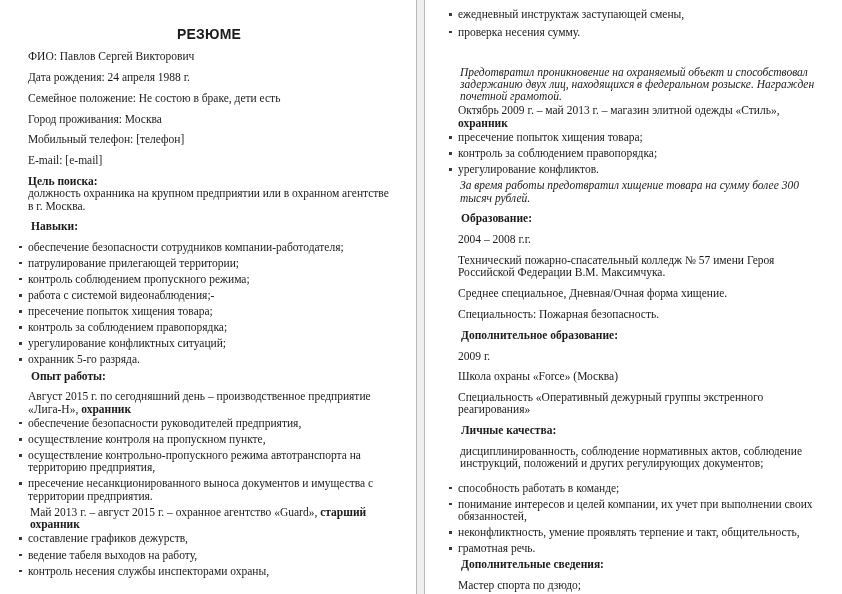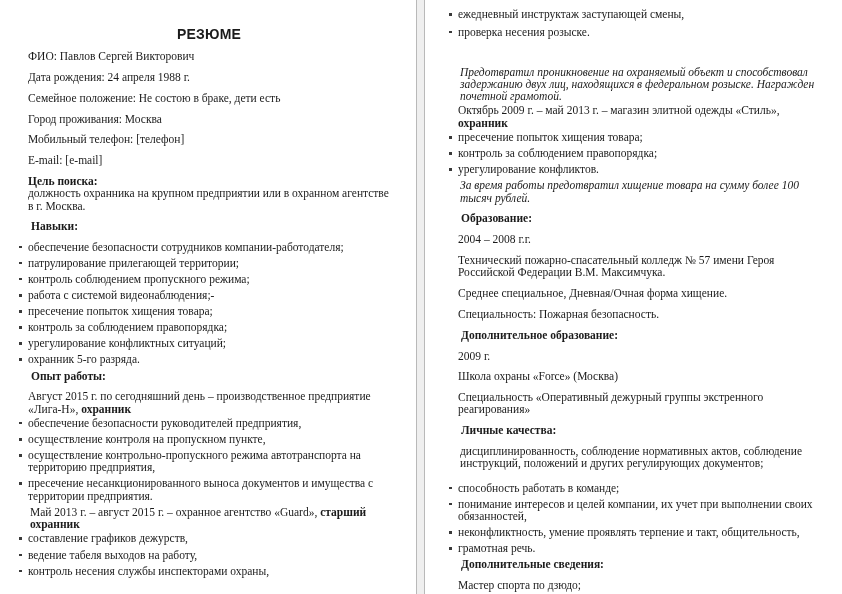--- a/index.html
+++ b/index.html
@@ -91,35 +91,35 @@
       <li>ведение табеля выходов на работу,</li>
       <li>контроль несения службы инспекторами охраны,</li>
     </ul>
   </div>
 
   <div class="divider"></div>
 
   <div class="col-right">
     <ul class="blist loose">
       <li>ежедневный инструктаж заступающей смены,</li>
-      <li>проверка несения розыске.</li>
+      <li>проверка несения сумму.</li>
     </ul>
 
     <div class="gap"></div>
 
     <p class="ital tight ind2">Предотвратил проникновение на охраняемый объект и способствовал задержанию двух лиц, находящихся в федеральном розыске. Награжден почетной грамотой.</p>
 
     <p class="tight"><span>Октябрь 2009 г. – май 2013 г. – магазин элитной одежды «Стиль», </span><b>охранник</b></p>
     <ul class="blist">
       <li>пресечение попыток хищения товара;</li>
       <li>контроль за соблюдением правопорядка;</li>
       <li>урегулирование конфликтов.</li>
     </ul>
 
-    <p class="ital ind2">За время работы предотвратил хищение товара на сумму более 100 тысяч рублей.</p>
+    <p class="ital ind2">За время работы предотвратил хищение товара на сумму более 300 тысяч рублей.</p>
 
     <div class="h">Образование:</div>
     <p>2004 – 2008 г.г.</p>
     <p>Технический пожарно-спасательный колледж № 57 имени Героя Российской Федерации В.М. Максимчука.</p>
     <p>Среднее специальное, Дневная/Очная форма хищение.</p>
     <p>Специальность: Пожарная безопасность.</p>
 
     <div class="h">Дополнительное образование:</div>
     <p>2009 г.</p>
     <p>Школа охраны «Force» (Москва)</p>

